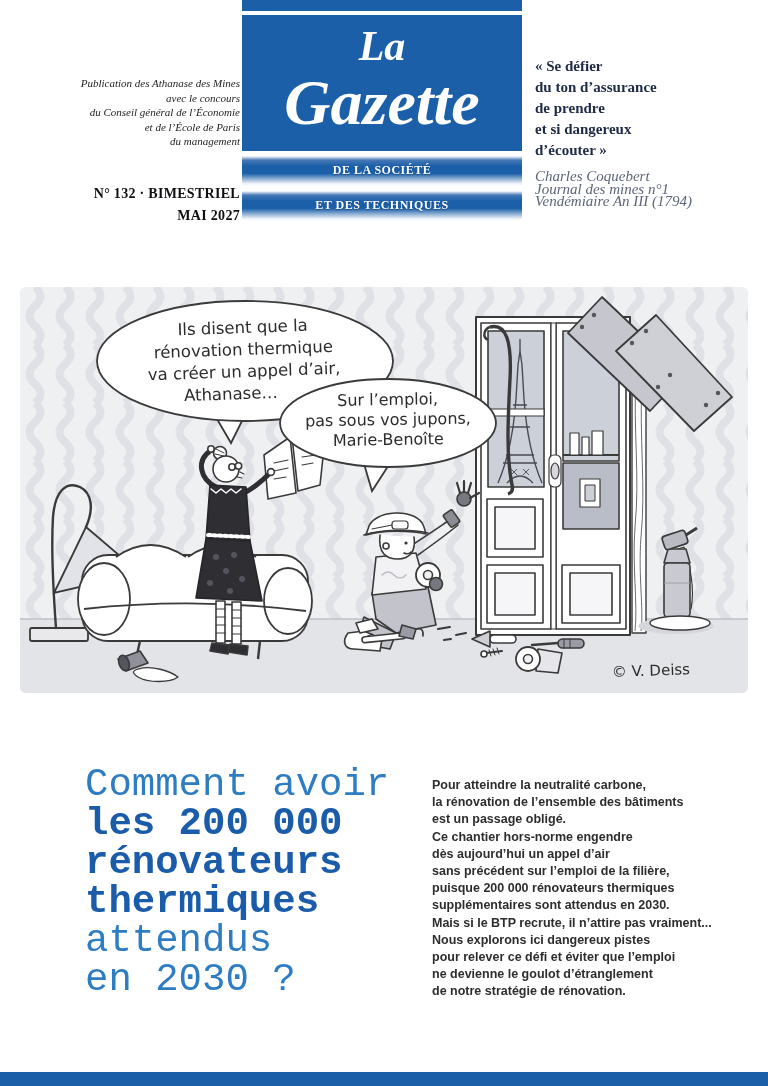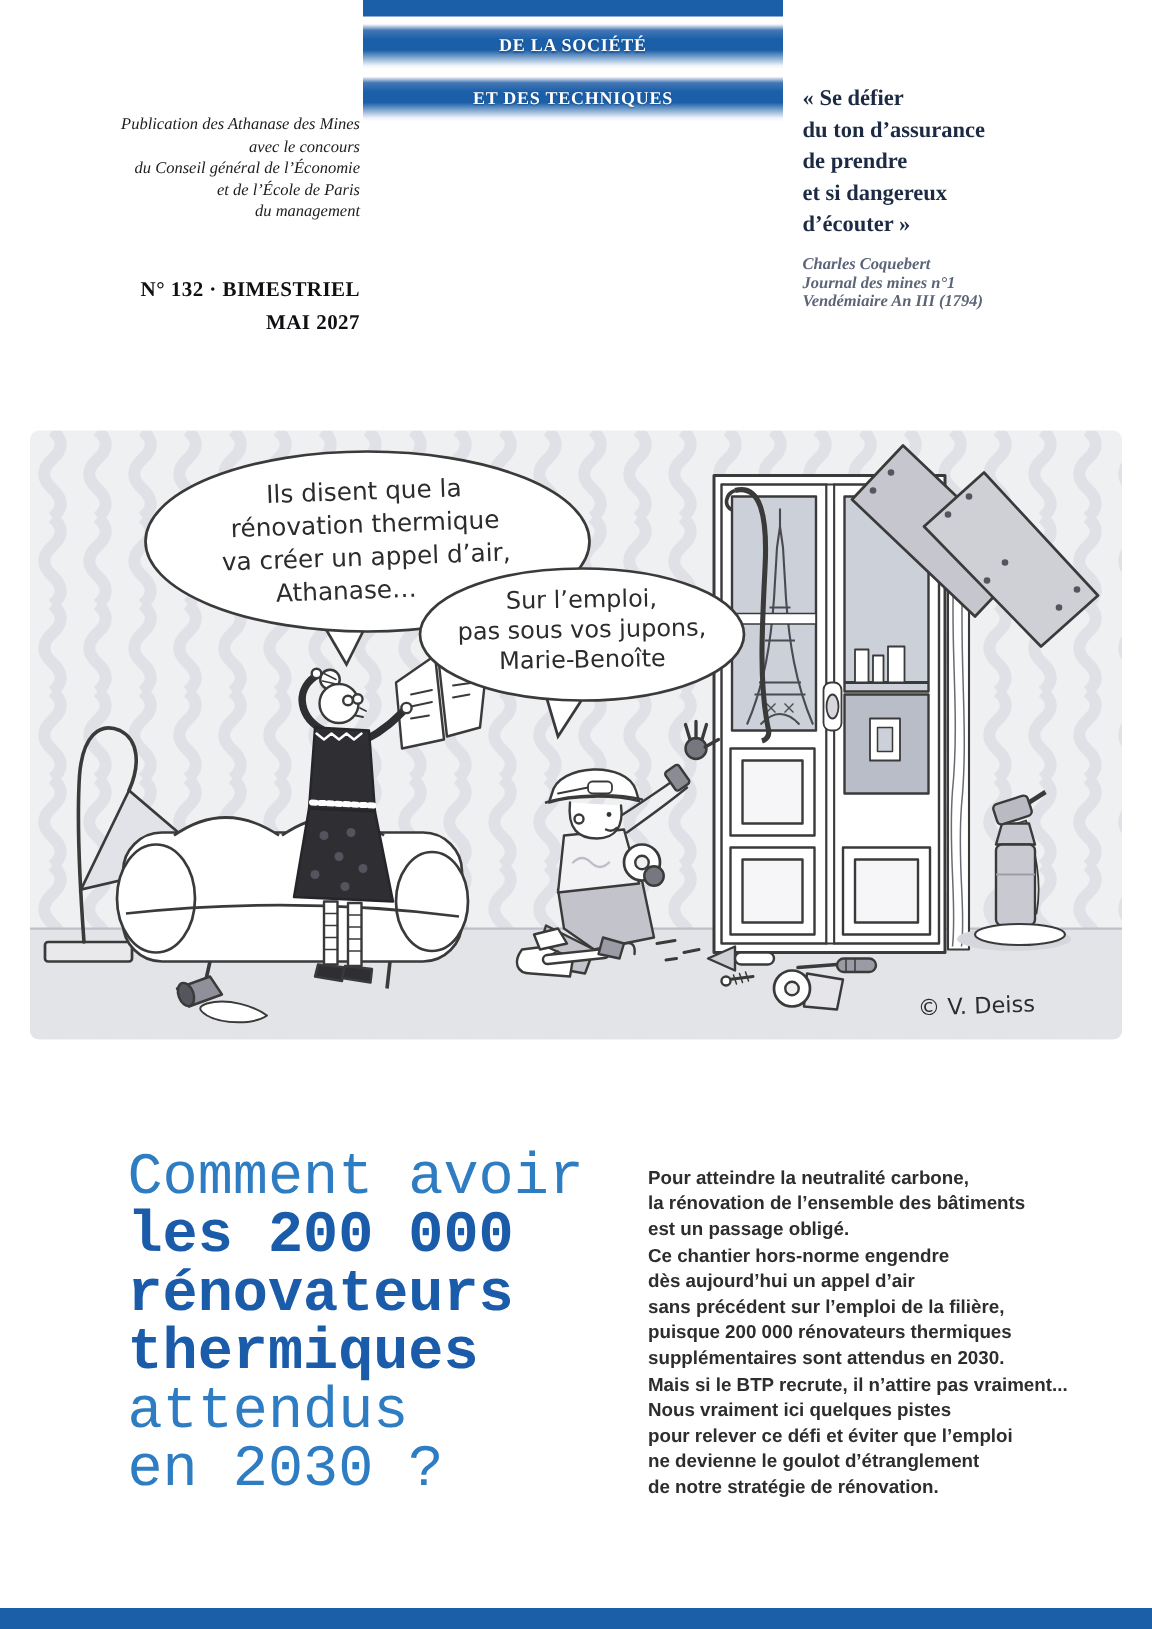--- a/index.html
+++ b/index.html
@@ -18,21 +18,21 @@
             font-style:italic;font-weight:bold;}
   .mast-la{font-size:42px;line-height:46px;padding-top:8px;}
   .mast-gazette{font-size:64px;line-height:64px;margin-top:2px;}
   .mast-band{margin-top:5px;height:30px;line-height:29px;text-align:center;color:#fff;
              font-weight:bold;font-size:12px;letter-spacing:.5px;
              text-shadow:0 1px 1px rgba(15,45,85,.45);
              background:linear-gradient(180deg,#ffffff 0%,#4577b5 14%,#1a5fa8 34%,#1a5fa8 58%,#eef3f9 92%,#ffffff 100%);}
 
   .quote{position:absolute;left:535px;top:56px;width:215px;color:#1d2a44;
          font-weight:bold;font-size:15px;line-height:21px;}
-  .quote-attr{margin-top:9px;font-weight:bold;font-style:italic;font-size:11px;
+  .quote-attr{margin-top:9px;font-weight:normal;font-style:italic;font-size:15px;
               line-height:12.5px;color:#5c6578;}
 
   
   .cartoon{position:absolute;left:20px;top:287px;width:728px;height:406px;
            border-radius:6px;overflow:hidden;background:#eef0f2;}
   .cartoon svg{display:block;}
 
   
   .headline{position:absolute;left:85px;top:766px;width:360px;
             font-family:Liberation Mono, monospace;font-size:39px;line-height:39px;}
@@ -60,20 +60,24 @@
     <div>du management</div>
   </div>
 
   <div class="issue">
     <div>N° 132 · BIMESTRIEL</div>
     <div>MAI 2027</div>
   </div>
 
   <div class="masthead">
     <div class="mast-topstrip"></div>
+    <div class="mast-box">
+      <div class="mast-la">La</div>
+      <div class="mast-gazette">Gazette</div>
+    </div>
     <div class="mast-band">DE LA SOCIÉTÉ</div>
     <div class="mast-band">ET DES TECHNIQUES</div>
   </div>
 
   <div class="quote">
     <div>« Se défier</div>
     <div>du ton d’assurance</div>
     <div>de prendre</div>
     <div>et si dangereux</div>
     <div>d’écouter »</div>
@@ -301,20 +305,20 @@
   <div class="intro">
     <div>Pour atteindre la neutralité carbone,</div>
     <div>la rénovation de l’ensemble des bâtiments</div>
     <div>est un passage obligé.</div>
     <div>Ce chantier hors-norme engendre</div>
     <div>dès aujourd’hui un appel d’air</div>
     <div>sans précédent sur l’emploi de la filière,</div>
     <div>puisque 200 000 rénovateurs thermiques</div>
     <div>supplémentaires sont attendus en 2030.</div>
     <div>Mais si le BTP recrute, il n’attire pas vraiment...</div>
-    <div>Nous vraiment ici quelques pistes</div>
+    <div>Nous explorons ici dangereux pistes</div>
     <div>pour relever ce défi et éviter que l’emploi</div>
     <div>ne devienne le goulot d’étranglement</div>
     <div>de notre stratégie de rénovation.</div>
   </div>
 
   <div class="footer-bar"></div>
 </div>
 
 </body></html>

